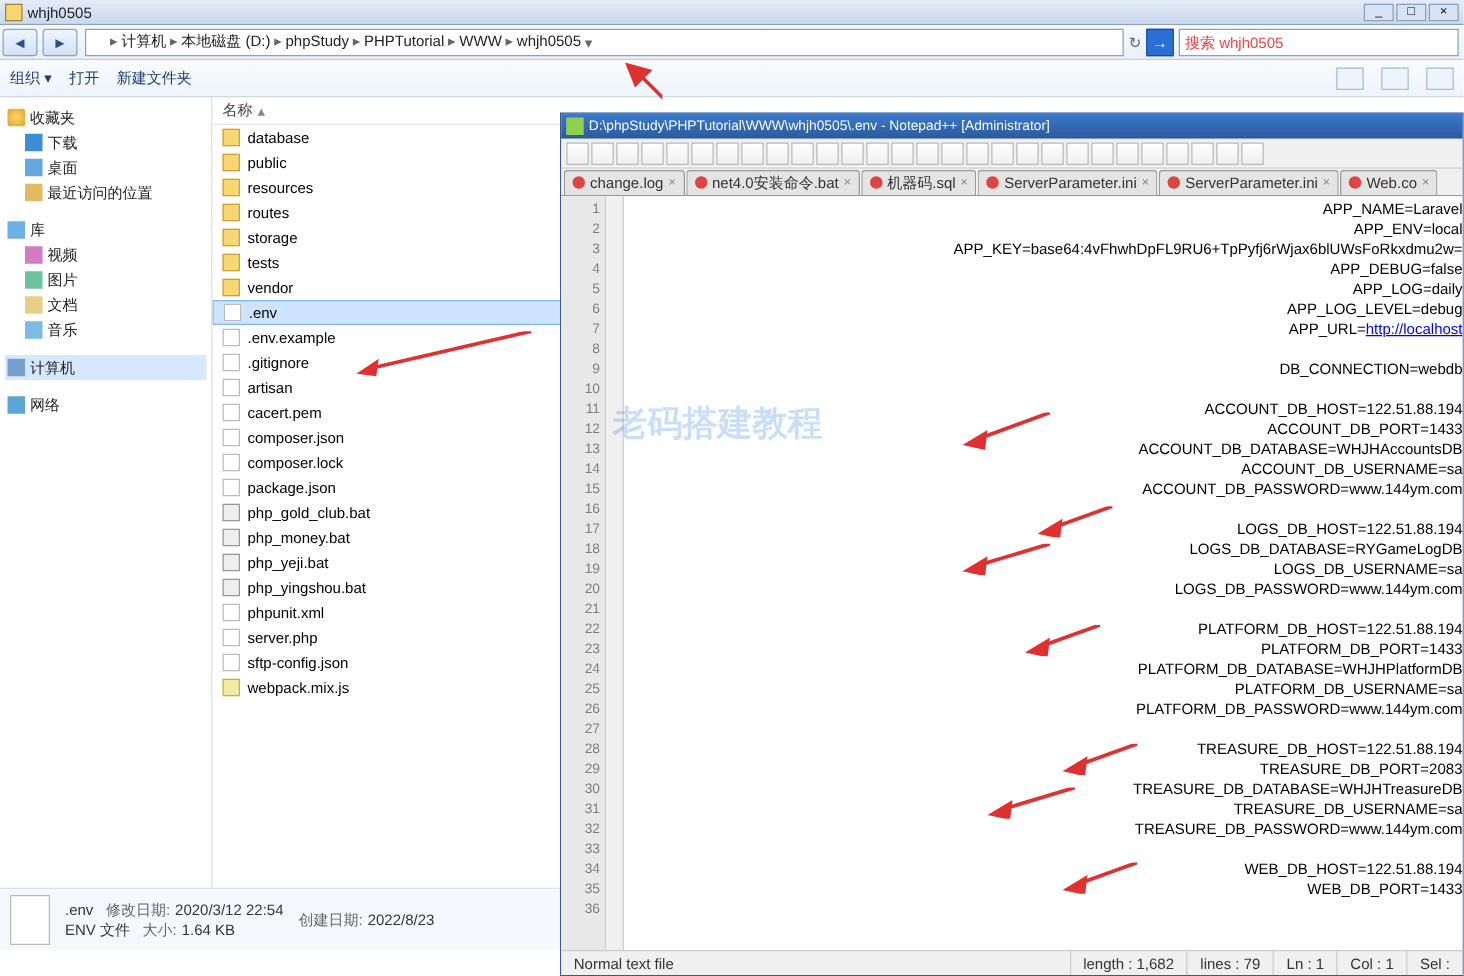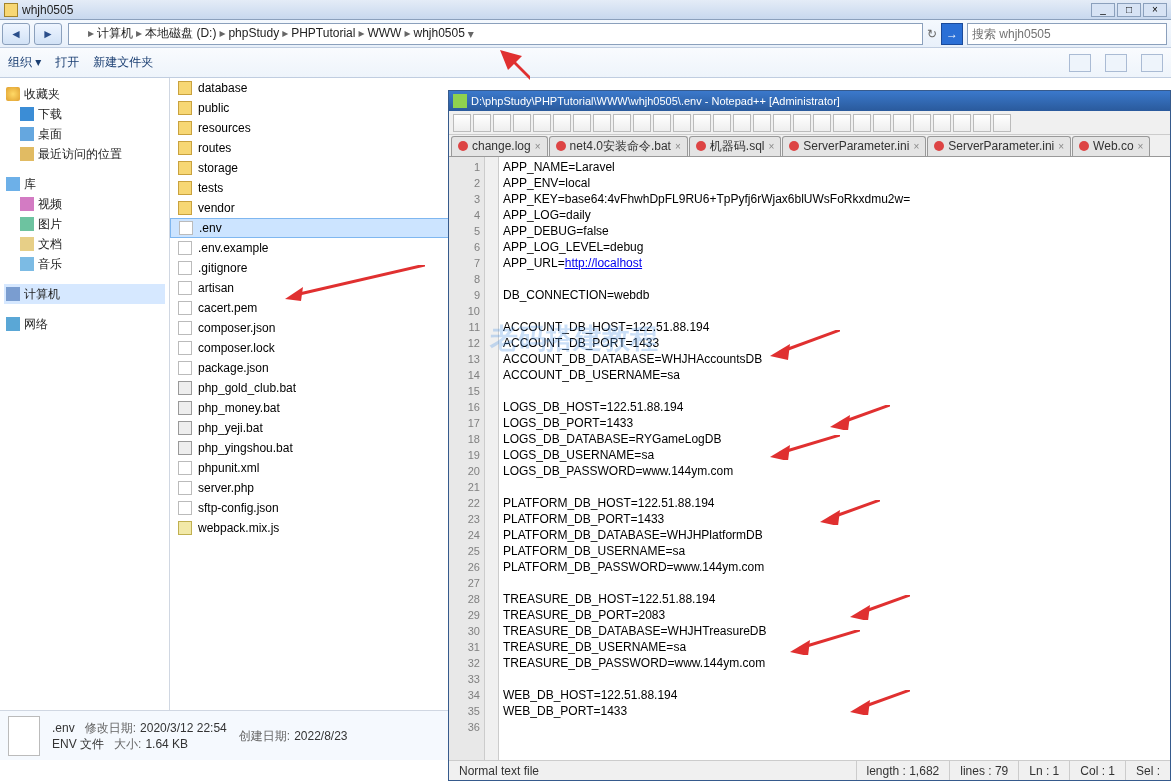--- a/index.html
+++ b/index.html
@@ -11,21 +11,21 @@
 .explorer-titlebar .title { flex: 1; color: #222; }
 .win-btns { display: flex; gap: 2px; }
 .win-btn { width: 24px; height: 14px; background: #d7e3f4; border: 1px solid #8ba0bc; text-align: center; line-height: 12px; font-size: 10px; }
 
 .addr-row { height: 28px; background: linear-gradient(#f5f9fe,#e8f0fa); display: flex; align-items: center; border-bottom: 1px solid #c0cde0; }
 .nav-btn { width: 28px; height: 22px; border: 1px solid #8ba0bc; border-radius: 3px; margin: 0 2px; background: linear-gradient(#eef5ff,#d2e2f6); display: flex; align-items: center; justify-content: center; color: #2a4e8a; }
 .addr-bar { flex: 1; height: 22px; border: 1px solid #8ba0bc; background: #fff; display: flex; align-items: center; padding: 0 4px; margin: 0 4px; }
 .addr-seg { color: #222; margin: 0 2px; }
 .addr-sep { color: #666; margin: 0 1px; }
 .go-btn { width: 22px; height: 22px; background: #2a6fd6; border: 1px solid #1a4a9a; color: #fff; text-align: center; line-height: 20px; margin-right: 4px; }
-.search-box { width: 200px; height: 22px; border: 1px solid #8ba0bc; background: #fff; padding: 0 4px; margin-right: 4px; color: #737373; line-height: 20px; }
+.search-box { width: 224px; height: 22px; border: 1px solid #8ba0bc; background: #fff; padding: 0 4px; margin-right: 4px; color: #ef4444; line-height: 20px; }
 
 .toolbar-row { height: 30px; background: linear-gradient(#f9fbfe,#eef4fb); display: flex; align-items: center; padding: 0 8px; border-bottom: 1px solid #c0cde0; gap: 14px; }
 .toolbar-row .tb { color: #1a3e72; }
 .toolbar-row .spacer { flex: 1; }
 .toolbar-ico { width: 22px; height: 18px; border: 1px solid #aabbd4; background: #eef4fb; }
 
 .explorer-body { display: flex; height: 632px; }
 .nav-pane { width: 170px; border-right: 1px solid #d0d7e2; padding: 6px 4px; background: #fff; overflow: hidden; }
 .nav-group { margin-bottom: 10px; }
 .nav-item { display: flex; align-items: center; height: 20px; padding: 0 4px 0 16px; gap: 4px; color: #222; white-space: nowrap; }
@@ -70,21 +70,21 @@
 .npp-toolbar { height: 24px; background: #f0f0f0; display: flex; align-items: center; padding: 0 4px; gap: 2px; border-bottom: 1px solid #ccc; }
 .npp-tb-ico { width: 18px; height: 18px; border: 1px solid #bbb; background: linear-gradient(#fff,#eee); }
 .npp-tabs { height: 22px; background: #f0f0f0; display: flex; align-items: center; padding: 0 2px; gap: 1px; border-bottom: 1px solid #999; }
 .npp-tab { height: 20px; padding: 0 6px; background: #e4e4e4; border: 1px solid #999; border-bottom: none; display: flex; align-items: center; gap: 4px; font-size: 11px; color: #333; border-radius: 3px 3px 0 0; }
 .npp-tab .x { color: #888; font-size: 10px; }
 .npp-editor { flex: 1; display: flex; background: #fff; font-family: "Courier New", monospace; overflow: hidden; }
 .npp-gutter { width: 36px; background: #e8e8e8; border-right: 1px solid #ccc; text-align: right; padding: 2px 4px 0 0; color: #808080; }
 .npp-gutter div { height: 16px; line-height: 16px; font-size: 11px; }
 .npp-margin { width: 14px; background: #f0f0f0; border-right: 1px solid #ccc; }
 .npp-code { flex: 1; padding: 2px 0 0 4px; }
-.npp-code div { height: 16px; line-height: 16px; font-size: 12px; white-space: pre; color: #000; }
+.npp-code div { height: 16px; line-height: 16px; font-size: 12px; white-space: pre; color: #000; text-align: right; }
 .npp-code a { color: #0000ee; text-decoration: underline; }
 .npp-status { height: 20px; background: #f0f0f0; border-top: 1px solid #ccc; display: flex; align-items: center; font-size: 11px; color: #333; }
 .npp-status .cell { padding: 0 10px; border-right: 1px solid #ccc; height: 100%; line-height: 20px; }
 .npp-status .cell:first-child { flex: 1; }
 
 
 .arrow { position: absolute; pointer-events: none; }
 .arrow svg { display: block; }
 
 
@@ -176,20 +176,24 @@
     </div>
     <div class="nav-group">
       <div class="nav-item head">
           <span class="nav-ico ico-net"></span>
           <span>网络</span>
         </div>
     </div>
   </div>
 
   <div class="file-pane">
+    <div class="file-header">
+        <span>名称</span>
+        <span style="margin-left:4px;color:#888">▴</span>
+      </div>
     <div class="file-list" id="file-list">
         <div class="file-row">
           <span class="file-ico ico-folder"></span>
           <span>database</span>
         </div>
         <div class="file-row">
           <span class="file-ico ico-folder"></span>
           <span>public</span>
         </div>
         <div class="file-row">
@@ -395,34 +399,34 @@
         <div>33</div>
         <div>34</div>
         <div>35</div>
         <div>36</div>
       </div>
     <div class="npp-margin"></div>
     <div class="npp-code" id="npp-code">
         <div>APP_NAME=Laravel</div>
         <div>APP_ENV=local</div>
         <div>APP_KEY=base64:4vFhwhDpFL9RU6+TpPyfj6rWjax6blUWsFoRkxdmu2w=</div>
+        <div>APP_DEBUG=false</div>
         <div>APP_LOG=daily</div>
-        <div>APP_DEBUG=false</div>
         <div>APP_LOG_LEVEL=debug</div>
         <div>APP_URL=<a>http://localhost</a></div>
         <div></div>
         <div>DB_CONNECTION=webdb</div>
         <div></div>
         <div>ACCOUNT_DB_HOST=122.51.88.194</div>
         <div>ACCOUNT_DB_PORT=1433</div>
         <div>ACCOUNT_DB_DATABASE=WHJHAccountsDB</div>
         <div>ACCOUNT_DB_USERNAME=sa</div>
+        <div>ACCOUNT_DB_PASSWORD=www.144ym.com</div>
         <div></div>
         <div>LOGS_DB_HOST=122.51.88.194</div>
-        <div>LOGS_DB_PORT=1433</div>
         <div>LOGS_DB_DATABASE=RYGameLogDB</div>
         <div>LOGS_DB_USERNAME=sa</div>
         <div>LOGS_DB_PASSWORD=www.144ym.com</div>
         <div></div>
         <div>PLATFORM_DB_HOST=122.51.88.194</div>
         <div>PLATFORM_DB_PORT=1433</div>
         <div>PLATFORM_DB_DATABASE=WHJHPlatformDB</div>
         <div>PLATFORM_DB_USERNAME=sa</div>
         <div>PLATFORM_DB_PASSWORD=www.144ym.com</div>
         <div></div>

